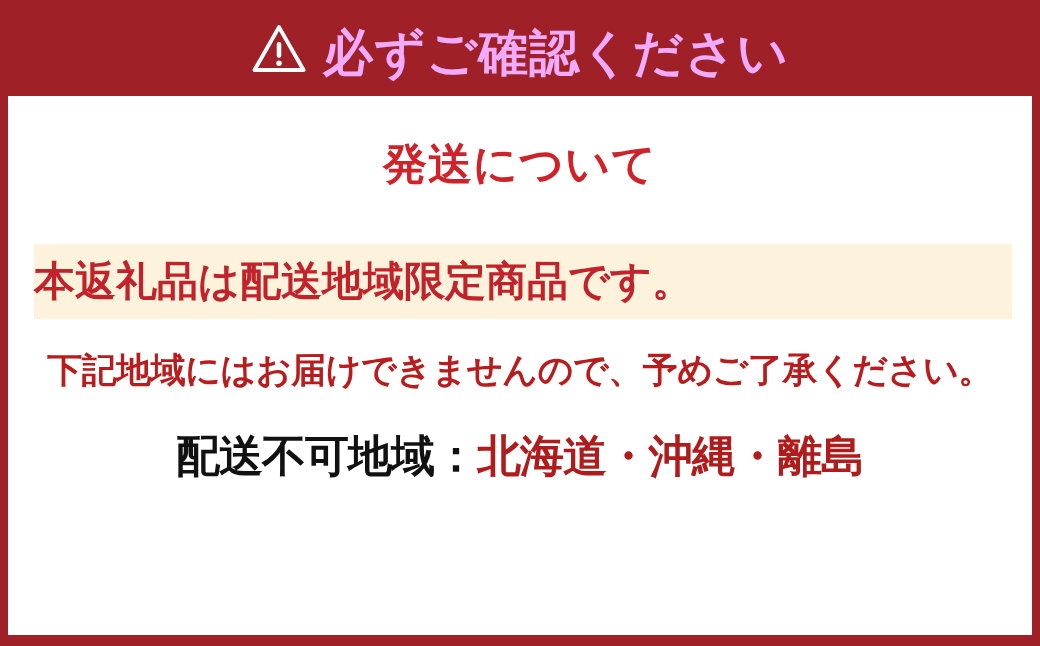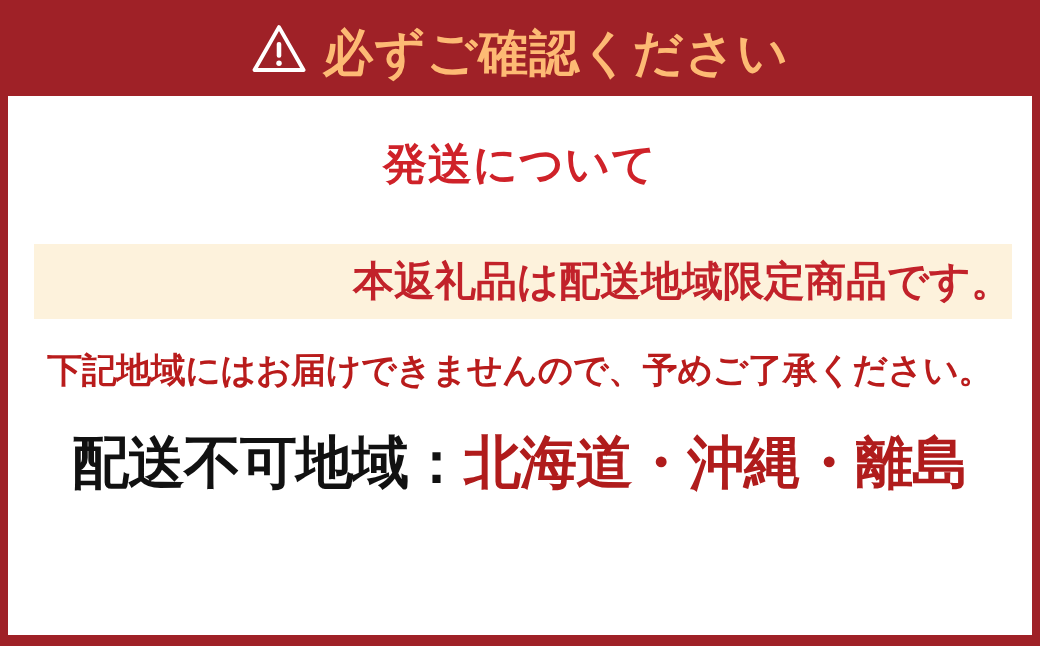--- a/index.html
+++ b/index.html
@@ -39,21 +39,21 @@
     gap: 16px;
   }
   .warn-icon {
     width: 56px;
     height: 56px;
     flex: 0 0 auto;
     display: block;
     margin-top: 2px;
   }
   .header-title {
-    color: #fdba74;
+    color: #f0abfc;
     font-size: 50px;
     font-weight: 700;
     letter-spacing: 1px;
     line-height: 1;
     white-space: nowrap;
     margin-top: 10px;
   }
 
   
   .body-area {
@@ -81,21 +81,21 @@
 
   .highlight-band {
     position: absolute;
     top: 148px;
     left: 34px;
     width: 978px;
     height: 75px;
     background: #fdf2dc;
     display: flex;
     align-items: center;
-    justify-content: flex-end;
+    justify-content: flex-start;
   }
   .highlight-text {
     color: #c2222a;
     font-size: 41px;
     font-weight: 700;
     letter-spacing: 0px;
     line-height: 1;
     white-space: nowrap;
   }
 
@@ -112,21 +112,21 @@
     line-height: 1;
     white-space: nowrap;
   }
 
   .region-line {
     position: absolute;
     top: 338px;
     left: 0;
     width: 100%;
     text-align: center;
-    font-size: 57px;
+    font-size: 44px;
     font-weight: 700;
     line-height: 1;
     letter-spacing: -1px;
     white-space: nowrap;
   }
   .region-label { color: #111111; }
   .region-value { color: #b01c1c; }
 </style>
 </head>
 <body>

